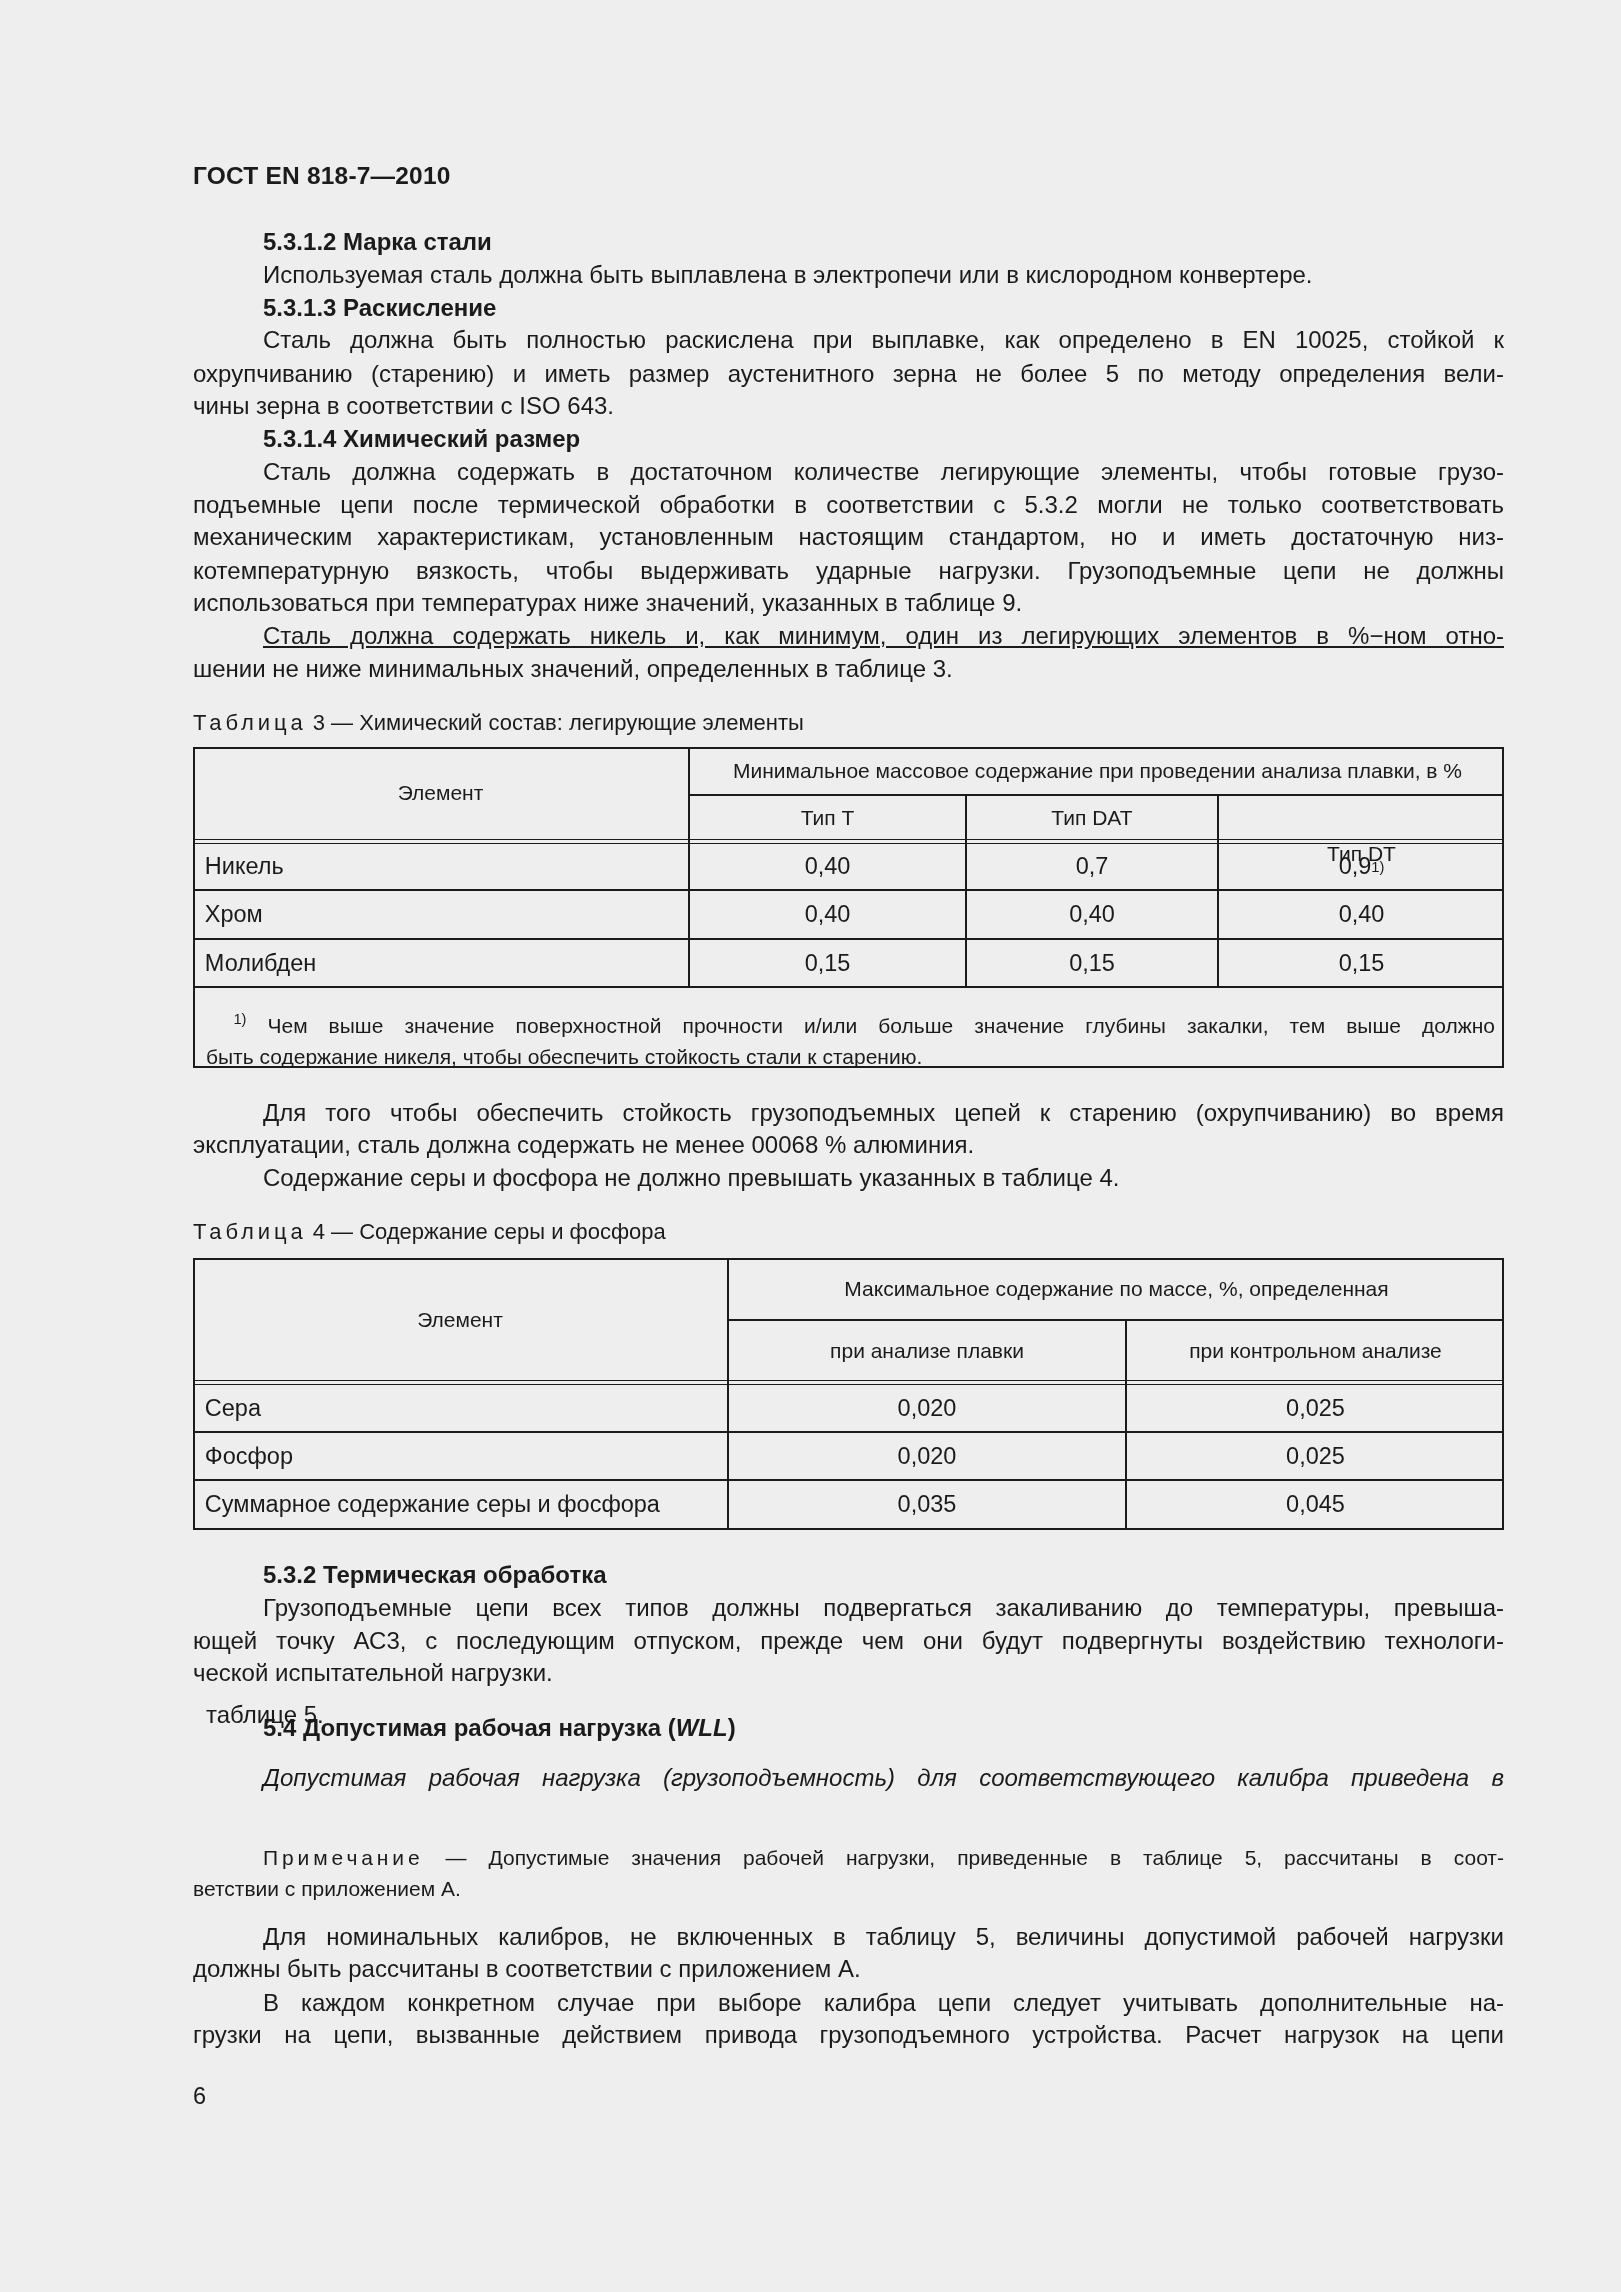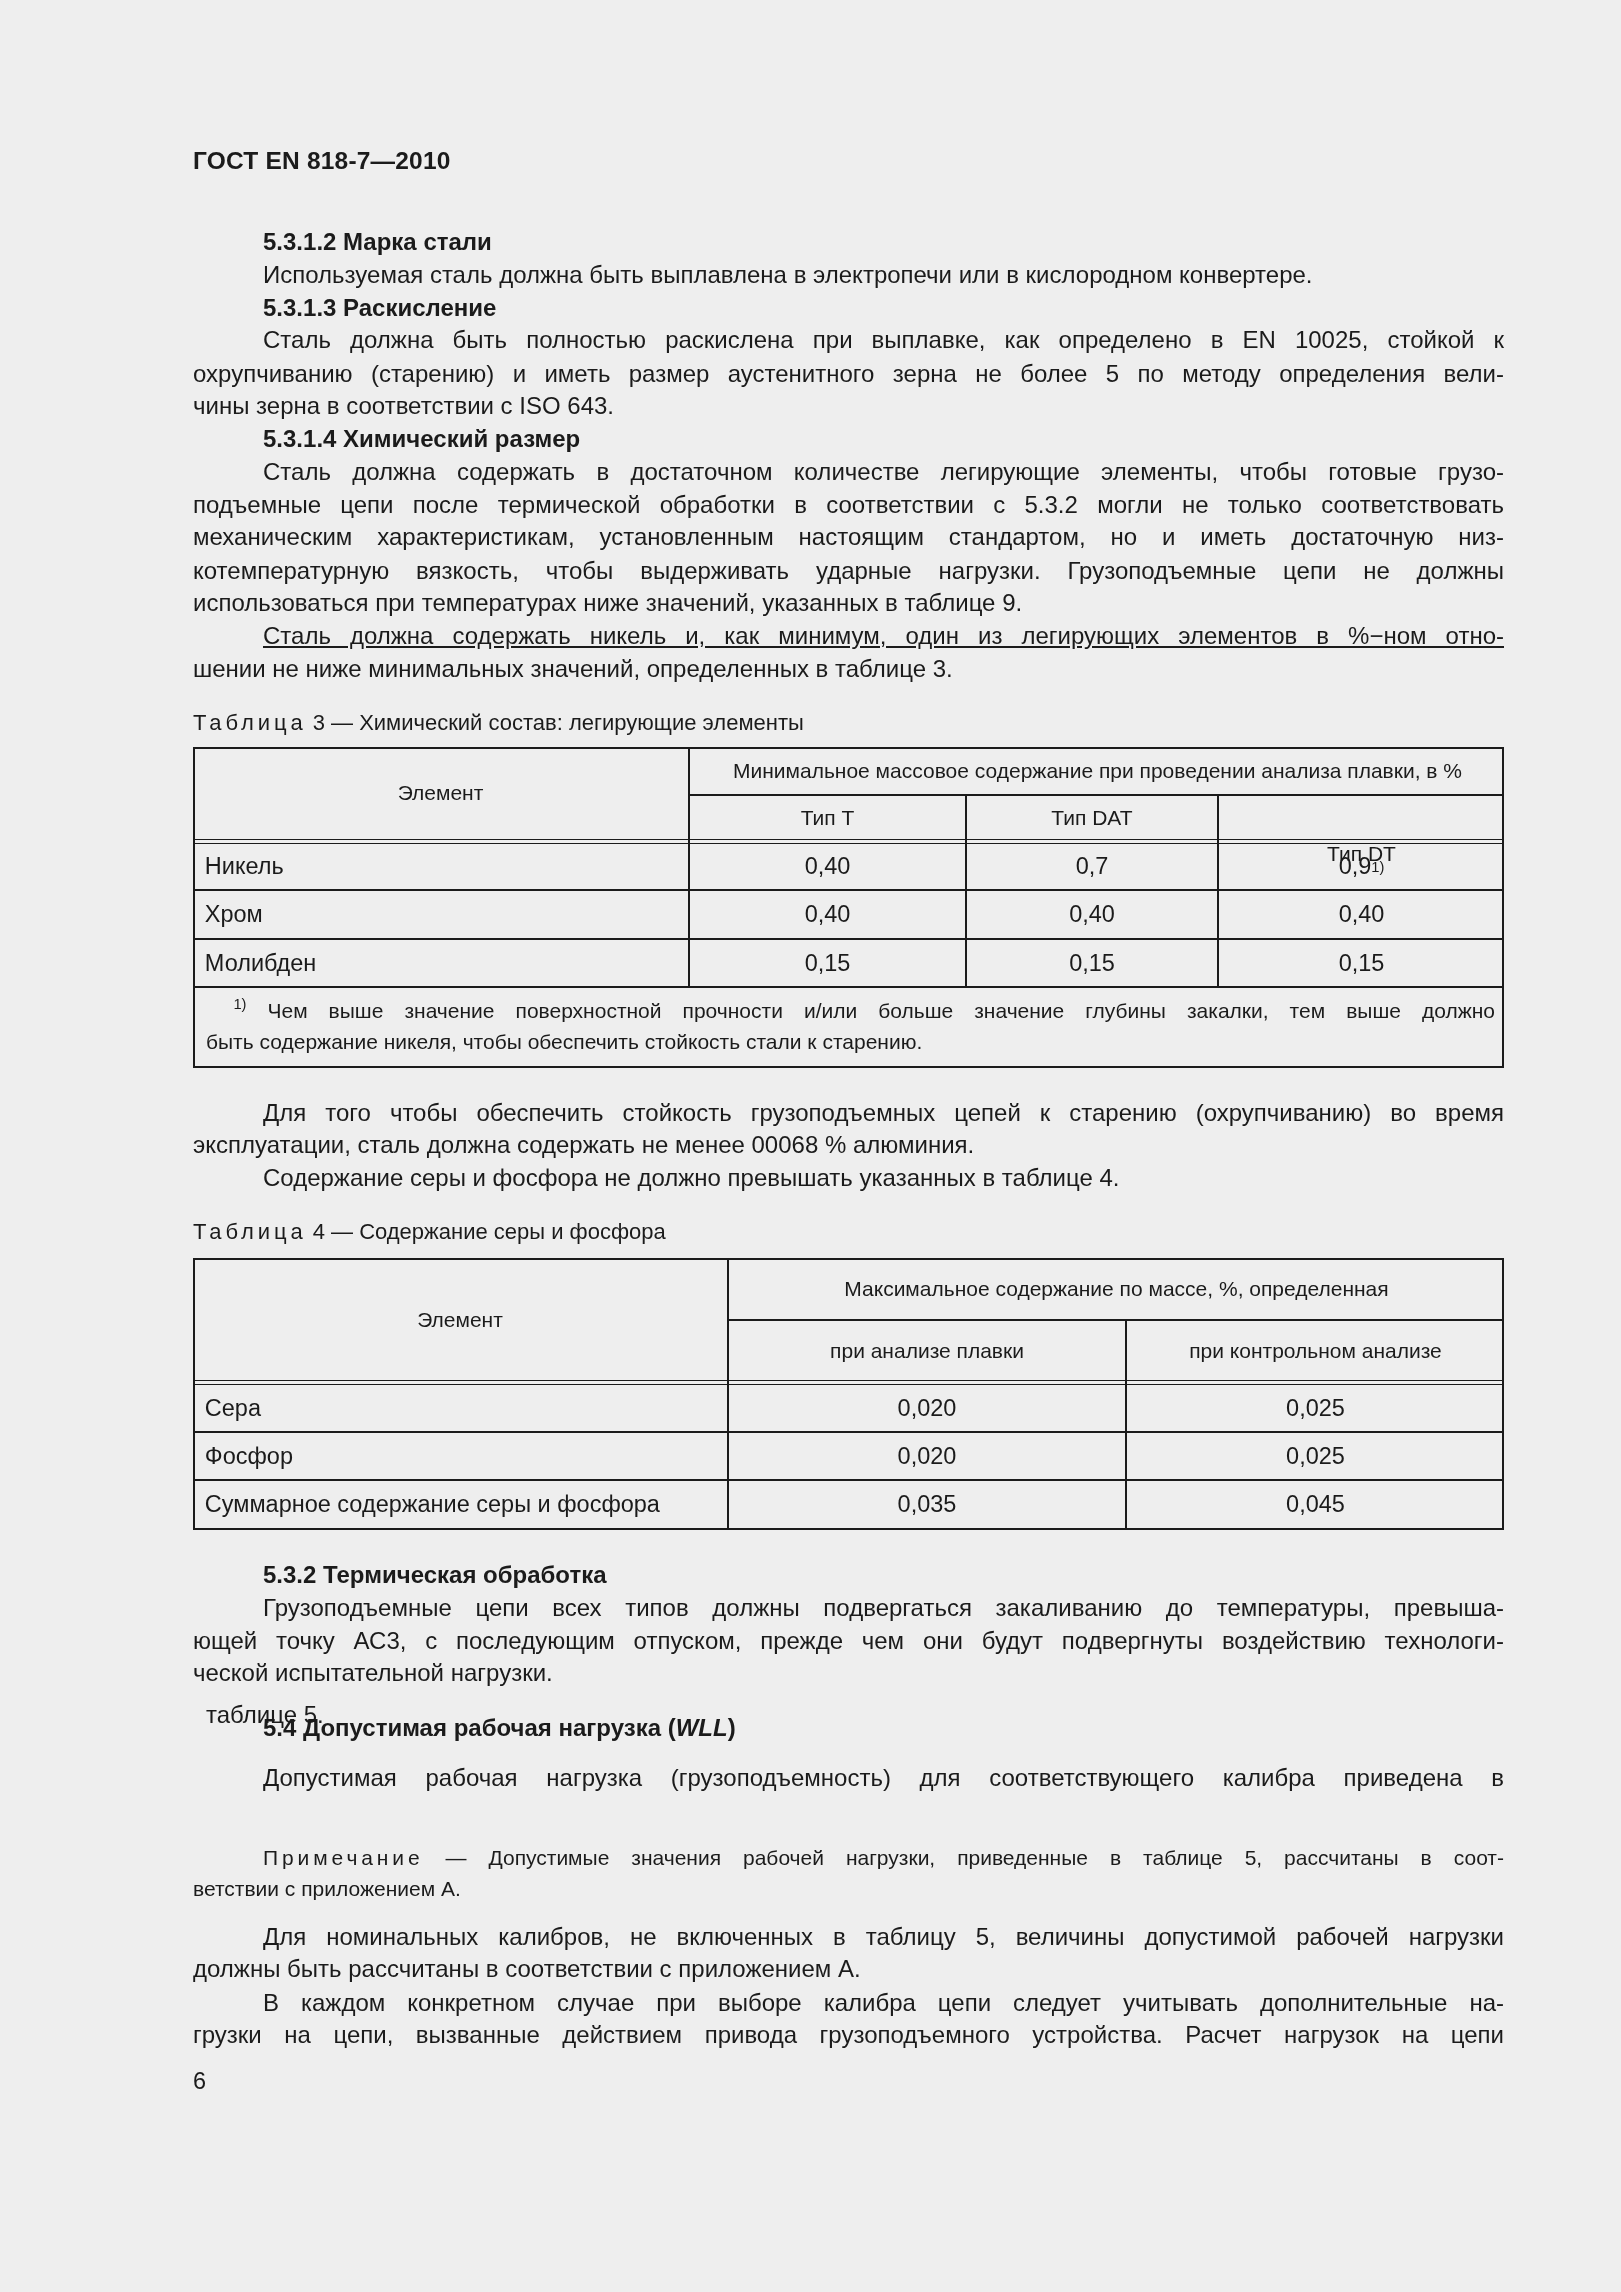--- a/index.html
+++ b/index.html
@@ -1,18 +1,18 @@
 <!DOCTYPE html>
 <html><head>
 <meta charset="utf-8">
 <style>
   html, body { margin:0; padding:0; }
   body { width:1621px; height:2293px; background:#eeeeee; position:relative; overflow:hidden;
          font-family:"Liberation Sans", sans-serif; color:#1b1b1b; }
-  .abs { position:absolute; }
+  .abs { position:absolute;margin-top:15px; }
   .hdr { left:193px; top:147px; font-size:24.5px; font-weight:bold; letter-spacing:0.2px; }
   .line { position:absolute; left:193px; width:1311px; font-size:24px; line-height:33px; white-space:nowrap; }
   .just { text-align:justify; text-align-last:justify; }
   .ind { padding-left:70px; box-sizing:border-box; }
   .bold { font-weight:bold; }
   .cap { font-size:22px; }
   .spaced { letter-spacing:3.9px; }
   .note { font-size:21px; }
   .box { position:absolute; border:2px solid #1b1b1b; box-sizing:border-box; }
   .vl { position:absolute; width:2px; background:#1b1b1b; }
@@ -127,21 +127,21 @@
   <div class="cell cen num" style="left:729px; top:1481px; width:396px; height:47px;">0,035</div>
   <div class="cell cen num" style="left:1127px; top:1481px; width:377px; height:47px;">0,045</div>
 </div>
 
 <div class="line ind bold" style="top:1558px;">5.3.2  Термическая обработка</div>
 <div class="line ind just" style="top:1591px;">Грузоподъемные цепи всех типов должны подвергаться закаливанию до температуры, превыша-</div>
 <div class="line just" style="top:1624px;">ющей точку АС3, с последующим отпуском, прежде чем они будут подвергнуты воздействию технологи-</div>
 <div class="line" style="top:1656px;">ческой испытательной нагрузки.</div>
 
 <div class="line ind bold" style="top:1711px;"><span>5.4  Допустимая рабочая нагрузка (</span><i>WLL</i><span>)</span></div>
-<div class="line ind just" style="top:1761px;">Допустимая рабочая нагрузка (грузоподъемность) для соответствующего калибра приведена в</div>
+<div class="line ind just" style="top:1761px;font-style:italic;">Допустимая рабочая нагрузка (грузоподъемность) для соответствующего калибра приведена в</div>
 <div class="line" style="top:1698px;margin-left:13px;">таблице 5.</div>
 
 <div class="line ind just note" style="top:1842px; line-height:31px;"><span class="spaced">Примечание</span><span> — Допустимые значения рабочей нагрузки, приведенные в таблице 5, рассчитаны в соот-</span></div>
 <div class="line note" style="top:1873px; line-height:31px;">ветствии с приложением А.</div>
 
 <div class="line ind just" style="top:1920px;">Для номинальных калибров, не включенных в таблицу 5, величины допустимой рабочей нагрузки</div>
 <div class="line" style="top:1952px;">должны быть рассчитаны в соответствии с приложением А.</div>
 <div class="line ind just" style="top:1986px;">В каждом конкретном случае при выборе калибра цепи следует учитывать дополнительные на-</div>
 <div class="line just" style="top:2018px;">грузки на цепи, вызванные действием привода грузоподъемного устройства. Расчет нагрузок на цепи</div>
 

